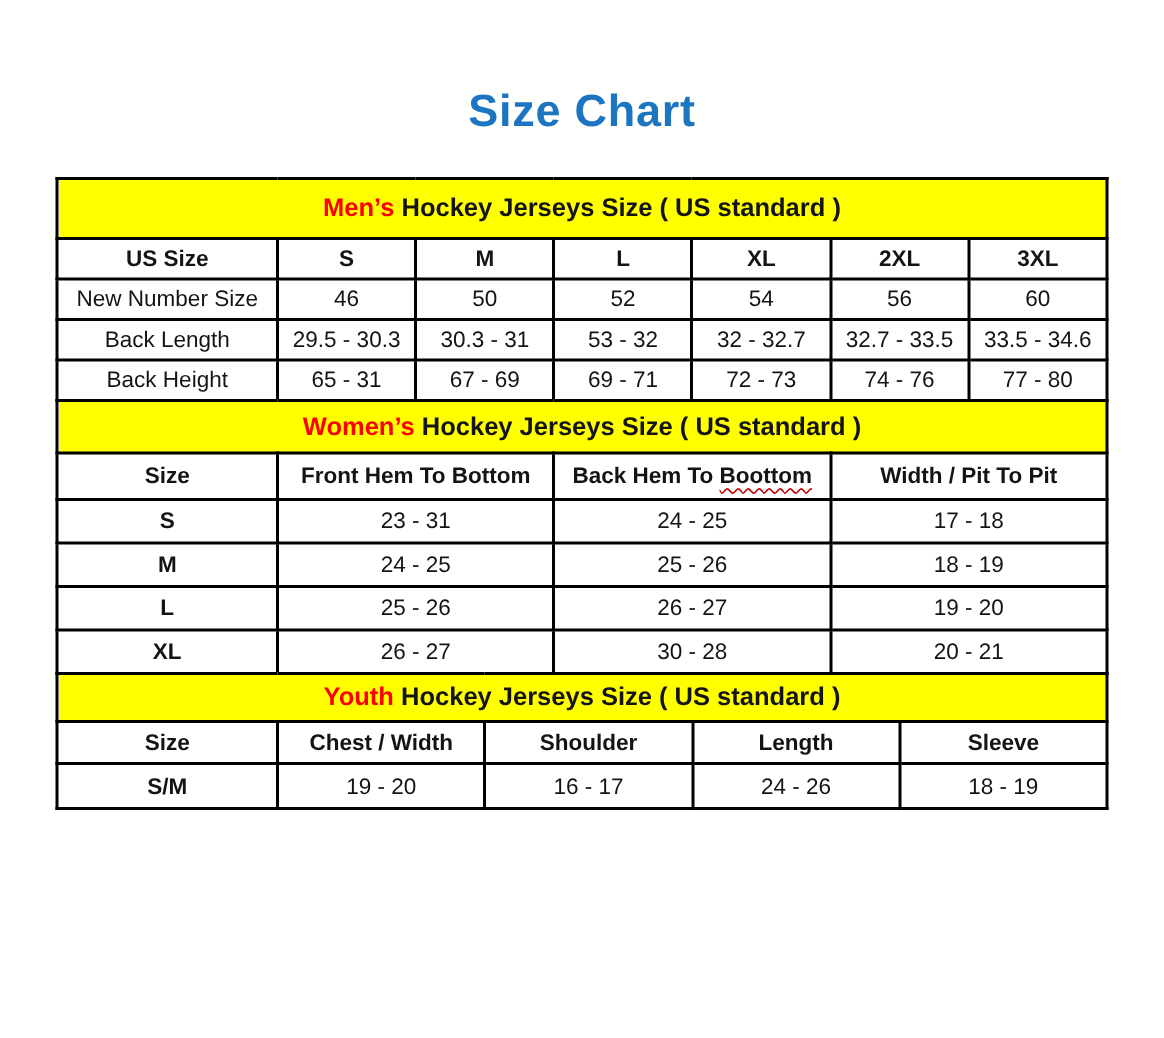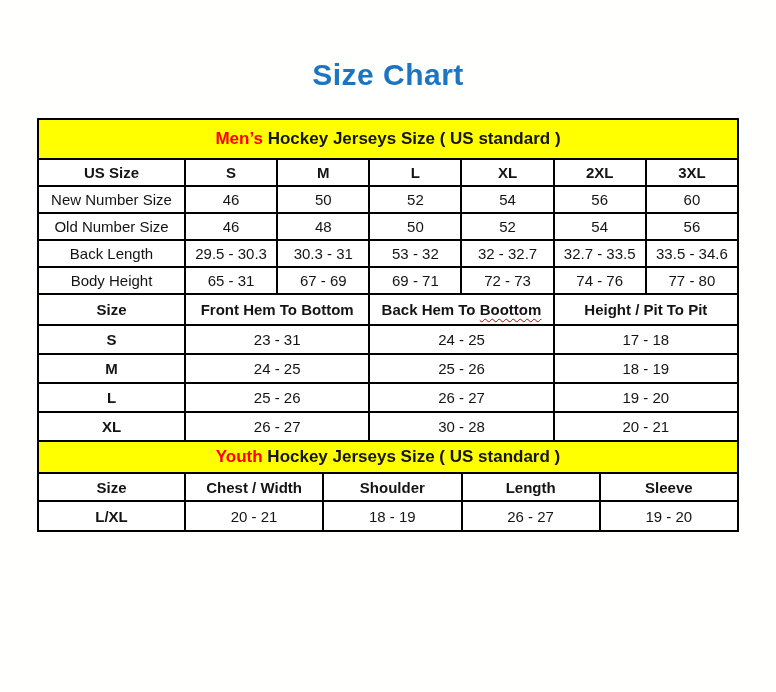--- a/index.html
+++ b/index.html
@@ -95,61 +95,55 @@
           <tr>
             <td class="row-label">New Number Size</td>
             <td class="cell">46</td>
             <td class="cell">50</td>
             <td class="cell">52</td>
             <td class="cell">54</td>
             <td class="cell">56</td>
             <td class="cell">60</td>
           </tr>
           <tr>
-            <td class="row-label">Old Number Size</td>
-            <td class="cell">46</td>
-            <td class="cell">48</td>
-            <td class="cell">50</td>
-            <td class="cell">52</td>
-            <td class="cell">54</td>
-            <td class="cell">56</td>
-          </tr>
-          <tr>
             <td class="row-label">Back Length</td>
             <td class="cell">29.5 - 30.3</td>
             <td class="cell">30.3 - 31</td>
             <td class="cell">53 - 32</td>
             <td class="cell">32 - 32.7</td>
             <td class="cell">32.7 - 33.5</td>
             <td class="cell">33.5 - 34.6</td>
           </tr>
           <tr>
-            <td class="row-label">Body Height</td>
+            <td class="row-label">Back Height</td>
             <td class="cell">65 - 31</td>
             <td class="cell">67 - 69</td>
             <td class="cell">69 - 71</td>
             <td class="cell">72 - 73</td>
             <td class="cell">74 - 76</td>
             <td class="cell">77 - 80</td>
           </tr>
         </tbody>
       </table>
     <table data-table-index="1">
         <colgroup>
           <col class="label-col">
           <col>
           <col>
           <col>
         </colgroup>
         <tbody>
           <tr>
+            <td colspan="4" class="band"><span class="hl">Women’s</span> Hockey Jerseys Size ( US standard )</td>
+          </tr>
+          <tr>
             <th>Size</th>
             <th>Front Hem To Bottom</th>
             <th>Back Hem To <span class="wavy">Boottom</span></th>
-            <th>Height / Pit To Pit</th>
+            <th>Width / Pit To Pit</th>
           </tr>
           <tr>
             <td class="row-label">S</td>
             <td class="cell">23 - 31</td>
             <td class="cell">24 - 25</td>
             <td class="cell">17 - 18</td>
           </tr>
           <tr>
             <td class="row-label">M</td>
             <td class="cell">24 - 25</td>
@@ -183,22 +177,22 @@
             <td colspan="5" class="band"><span class="hl">Youth</span> Hockey Jerseys Size ( US standard )</td>
           </tr>
           <tr>
             <th>Size</th>
             <th>Chest / Width</th>
             <th>Shoulder</th>
             <th>Length</th>
             <th>Sleeve</th>
           </tr>
           <tr>
-            <td class="row-label">L/XL</td>
-            <td class="cell">20 - 21</td>
+            <td class="row-label">S/M</td>
+            <td class="cell">19 - 20</td>
+            <td class="cell">16 - 17</td>
+            <td class="cell">24 - 26</td>
             <td class="cell">18 - 19</td>
-            <td class="cell">26 - 27</td>
-            <td class="cell">19 - 20</td>
           </tr>
         </tbody>
       </table>
   </div>
 </div>
 
 </body></html>

